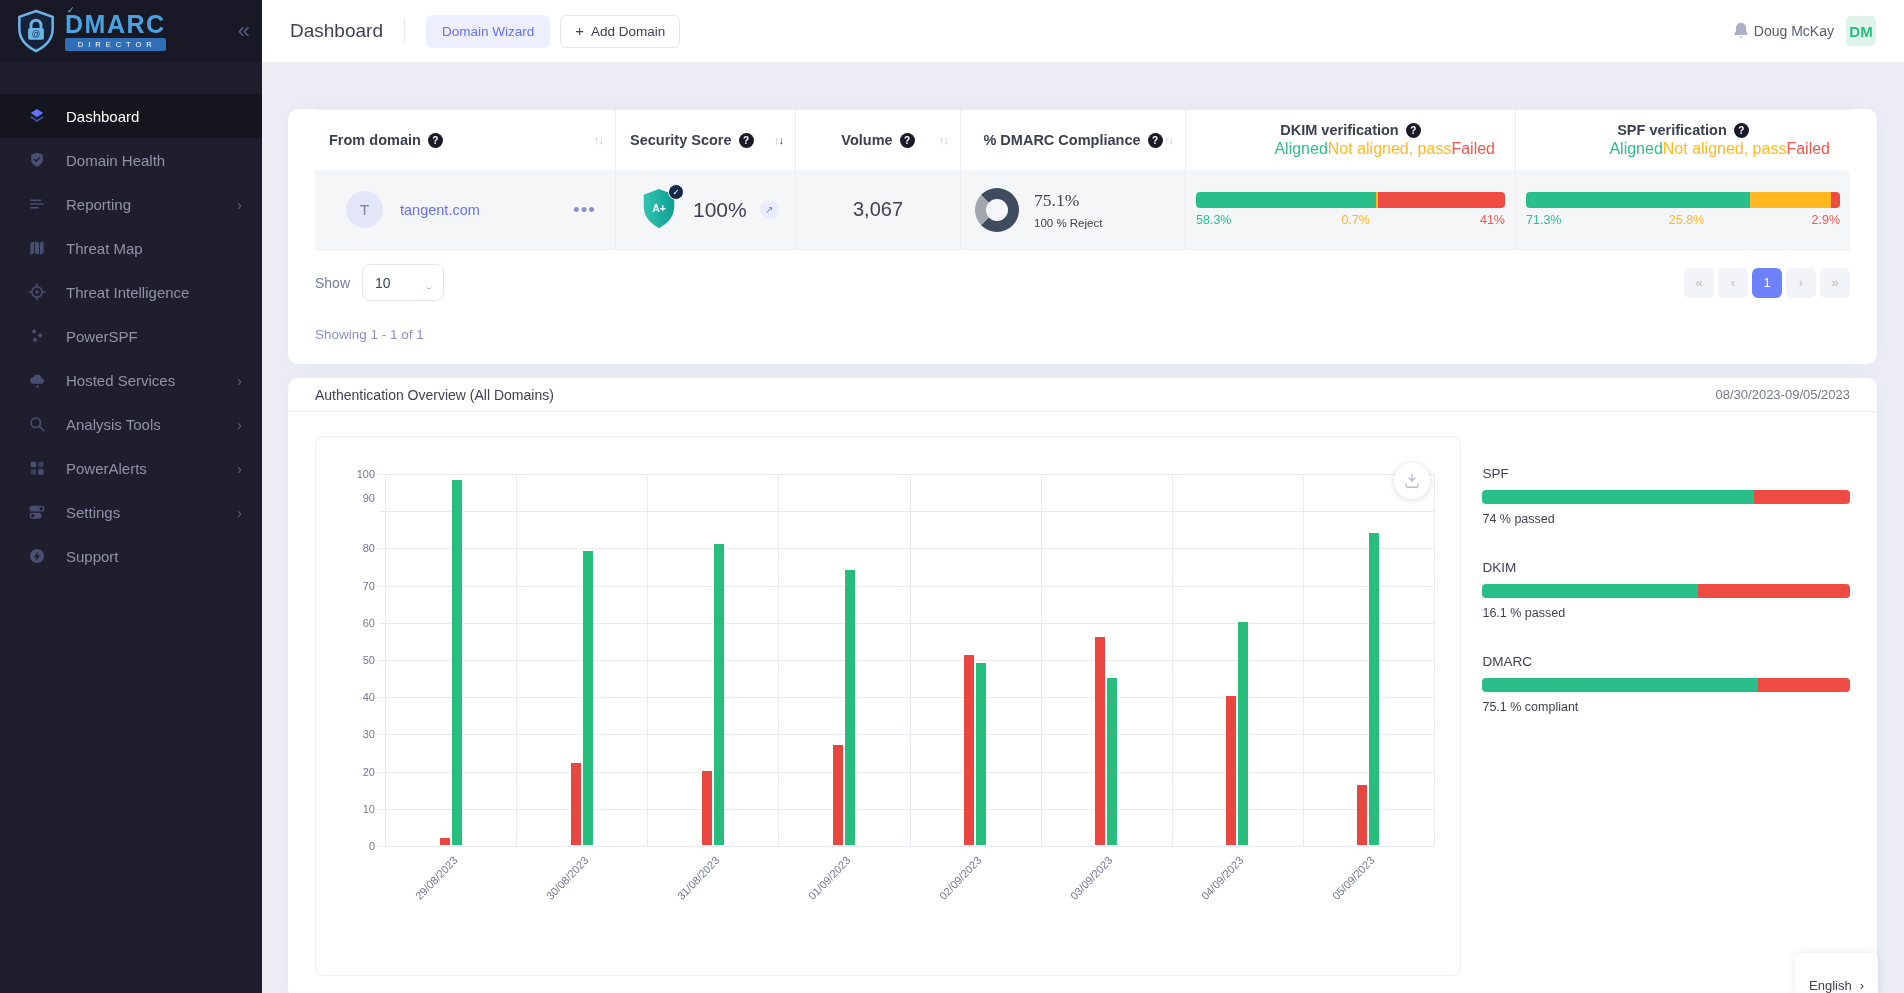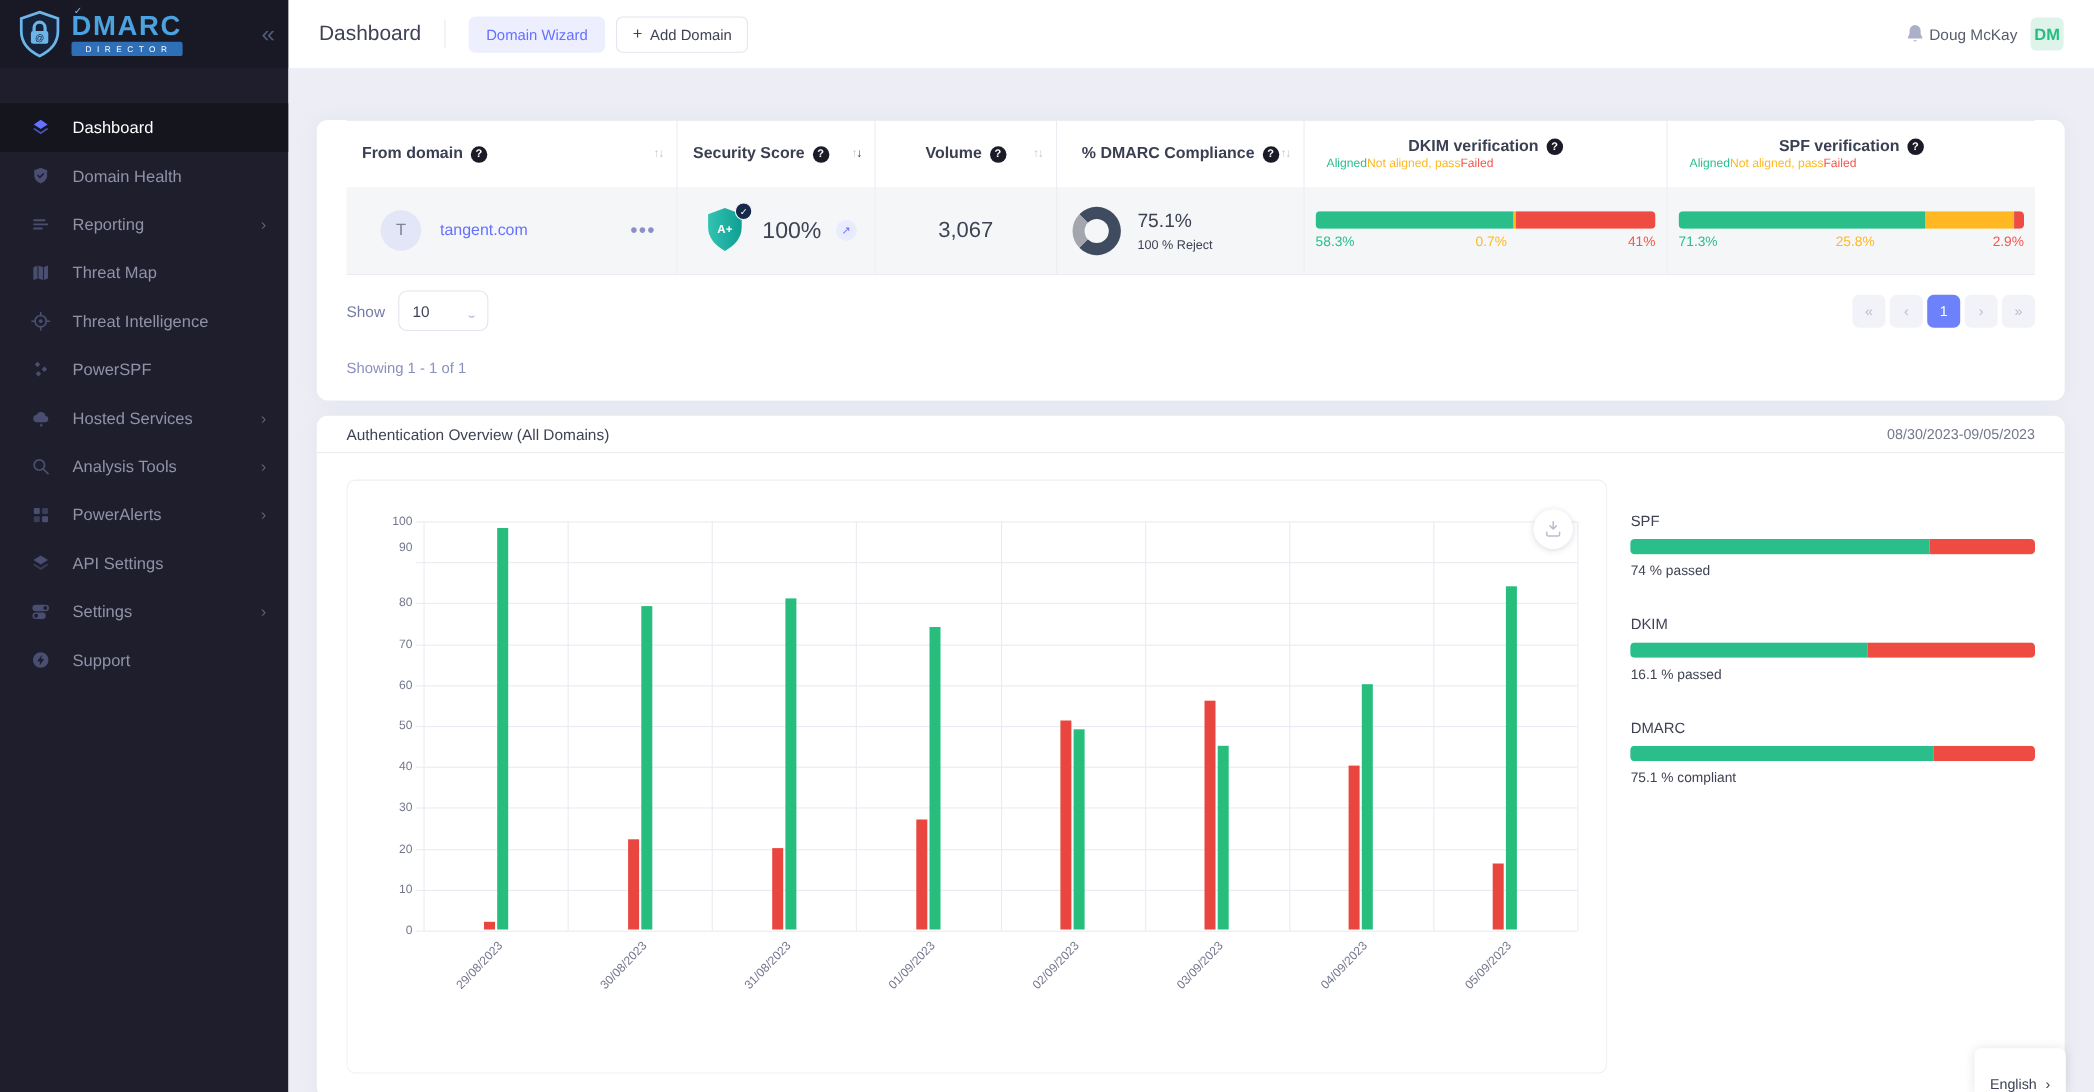--- a/index.html
+++ b/index.html
@@ -47,38 +47,38 @@
   .dtable { margin-top:40px; border-top:1px solid #ebedf3; }
   .trow { display:grid; grid-template-columns:300px 180px 165px 225px 330px 1fr; }
   .th { min-height:60px; padding:10px 14px; position:relative; border-left:1px solid #ebedf3; display:flex; flex-direction:column; justify-content:center; }
   .th:first-child { border-left:none; }
   .th-label { font-size:14.5px; font-weight:bold; color:#3a3f52; display:flex; align-items:center; gap:7px; }
   .th.align-left .th-label { justify-content:flex-start; }
   .th.align-center .th-label { justify-content:center; }
   .help { width:15px; height:15px; border-radius:50%; background:#1b1b28; color:#fff; font-size:10px; font-weight:bold; display:inline-flex; align-items:center; justify-content:center; cursor:pointer; flex:0 0 auto; }
   .sort { position:absolute; right:12px; top:50%; transform:translateY(-50%); font-size:11px; color:#c6c9d8; letter-spacing:-1px; cursor:pointer; }
   .sort .active-sort { color:#3a3f52; font-weight:bold; }
-  .sublabels { display:flex; justify-content:flex-start; margin-top:2px; padding:0 6px; font-size:11px; }
+  .sublabels { display:flex; justify-content:flex-end; margin-top:2px; padding:0 6px; font-size:16px; }
   .sub-green { color:#2abf8a; } .sub-orange { color:#ffb822; } .sub-red { color:#f2564d; }
   .tbody-row { background:#f5f6f8; border-bottom:1px solid #ebedf3; }
   .td { border-left:1px solid #ebedf3; min-height:79px; display:flex; align-items:center; padding:0 14px; }
   .td:first-child { border-left:none; }
   .domain-avatar { width:37px; height:37px; border-radius:50%; background:#e3e6f6; color:#7e8299; font-size:15px; display:flex; align-items:center; justify-content:center; margin-left:17px; }
   .domain-link { margin-left:17px; color:#6571ff; font-size:14.5px; cursor:pointer; }
   .row-menu { margin-left:auto; color:#8b90c9; font-size:19px; letter-spacing:1px; cursor:pointer; padding-right:5px; }
   .score-cell { gap:13px; padding-left:22px; }
   .score-shield { position:relative; width:42px; height:46px; flex:0 0 auto; }
   .score-badge { position:absolute; top:-3px; right:-4px; width:16px; height:16px; border-radius:50%; background:#17294b; color:#fff; font-size:8.5px; display:flex; align-items:center; justify-content:center; border:1.5px solid #f5f6f8; }
   .score-value { font-size:21px; color:#3f4254; }
   .score-expand { width:19px; height:19px; border-radius:50%; background:#e9ecfd; color:#6571ff; font-size:10px; display:flex; align-items:center; justify-content:center; cursor:pointer; }
   .volume-cell { justify-content:center; font-size:20px; color:#3f4254; }
   .donut { width:44px; height:44px; border-radius:50%; position:relative; flex:0 0 auto; }
   .donut::after { content:""; position:absolute; inset:11px; background:#f5f6f8; border-radius:50%; }
   .compliance-text { margin-left:15px; display:flex; flex-direction:column; gap:6px; }
-  .compliance-pct { font-size:17.5px; color:#3f4254; }
+  .compliance-pct { font-size:17.5px; color:#3f4254;font-family:Liberation Serif, serif; }
   .compliance-policy { font-size:11.5px; color:#3f4254; }
   .vcell { flex-direction:column; justify-content:center; align-items:stretch; padding:0 10px; }
   .vbar { height:16px; border-radius:4px; overflow:hidden; display:flex; }
   .vbar-labels { display:flex; justify-content:space-between; margin-top:5px; font-size:12.5px; }
 
   
   .table-footer { display:flex; align-items:center; margin-top:14px; }
   .show-label { font-size:14px; color:#767ca3; margin-right:12px; }
   .page-size { width:82px; height:37px; background:#fff; border:1px solid #e2e5f1; border-radius:8px; display:flex; align-items:center; padding:0 12px; font-size:14px; color:#3f4254; cursor:pointer; }
   .page-size .chev { margin-left:auto; color:#a0a6c8; font-size:11px; transform:scaleX(1.6); }
@@ -212,29 +212,20 @@
         <span class="nav-icon">
           <svg viewBox="0 0 24 24">
             <rect x="4.5" y="4.5" width="6.5" height="6.5" rx="1.3" fill="currentColor"></rect>
             <rect x="13.5" y="4.5" width="6.5" height="6.5" rx="1.3" fill="currentColor" opacity=".65"></rect>
             <rect x="4.5" y="13.5" width="6.5" height="6.5" rx="1.3" fill="currentColor" opacity=".65"></rect>
             <rect x="13.5" y="13.5" width="6.5" height="6.5" rx="1.3" fill="currentColor"></rect>
           </svg>
         </span>
         <span>PowerAlerts</span>
         <span class="nav-chevron">›</span>
-      </div>
-      <div class="nav-item">
-        <span class="nav-icon">
-          <svg viewBox="0 0 24 24">
-            <path d="M12 3.5 20 8.5 12 13.5 4 8.5Z" fill="currentColor"></path>
-            <path d="m5.2 12.6 6.8 4.3 6.8-4.3 1.7 1L12 19.5l-8.5-5.9Z" fill="currentColor" opacity=".65"></path>
-          </svg>
-        </span>
-        <span>API Settings</span>
       </div>
       <div class="nav-item">
         <span class="nav-icon">
           <svg viewBox="0 0 24 24">
             <rect x="3" y="4.5" width="18" height="7" rx="3.5" fill="currentColor"></rect>
             <circle cx="17" cy="8" r="2.1" fill="#1e1e2d"></circle>
             <rect x="3" y="13" width="14.5" height="7" rx="3.5" fill="currentColor"></rect>
             <circle cx="7" cy="16.5" r="2.1" fill="#1e1e2d"></circle>
           </svg>
         </span>

